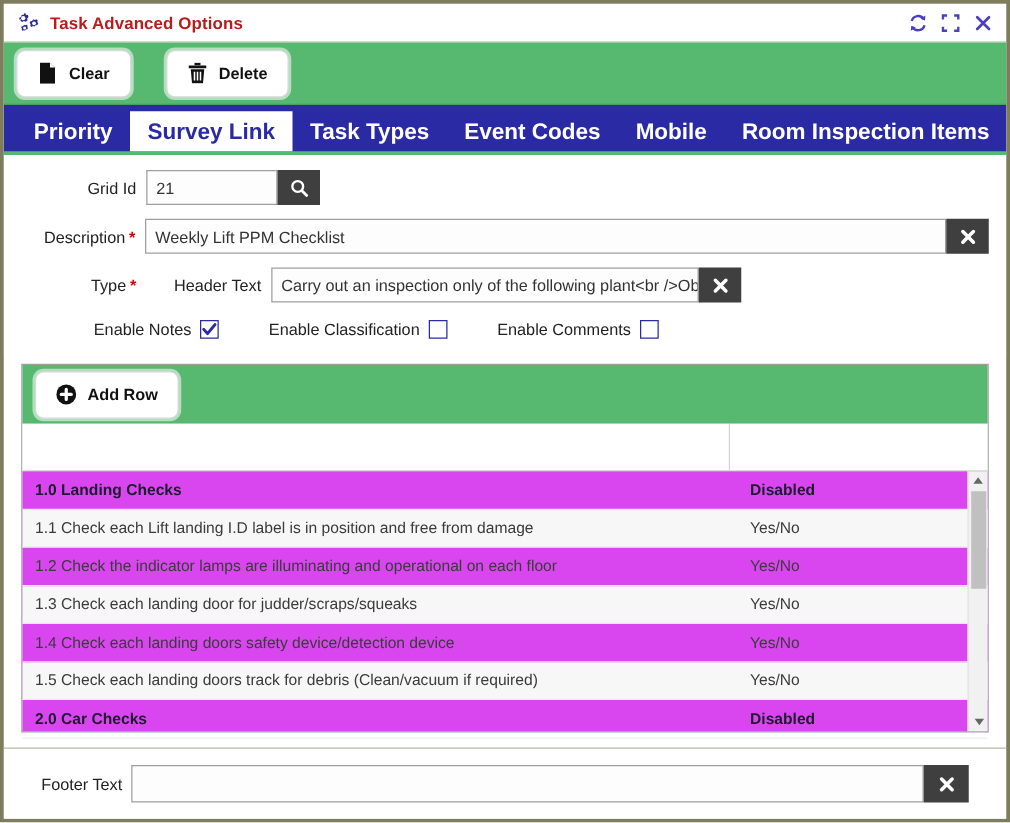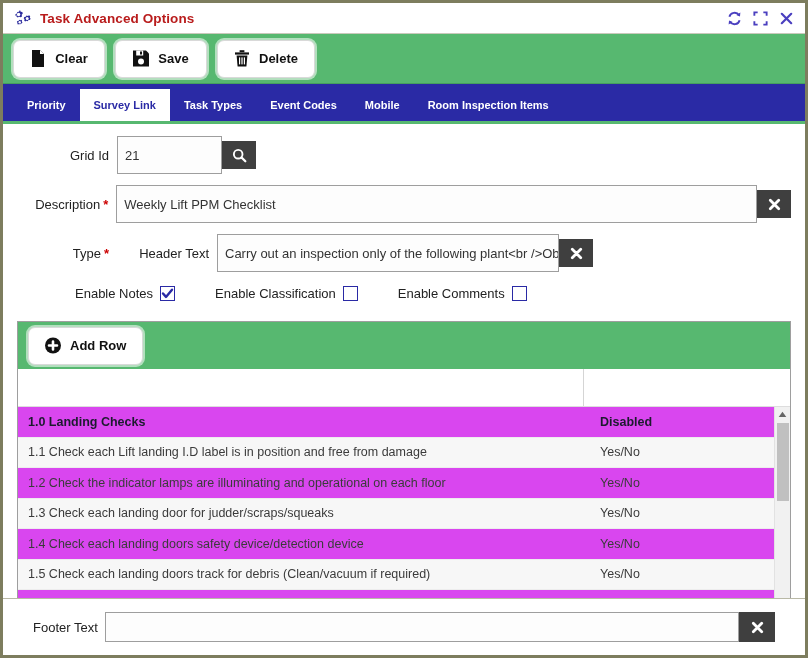--- a/index.html
+++ b/index.html
@@ -30,21 +30,21 @@
     letter-spacing: 0.1px;
     white-space: nowrap;
   }
   .title-actions { margin-left: auto; display: flex; align-items: center; gap: 9px; padding-right: 2px;}
   .title-actions .ticon { width: 17px; height: 17px; display: block; cursor: pointer; }
 
   
   .toolbar {
     height: 50px; background: #57b870;
     display: flex; align-items: center;
-    padding-left: 10px; gap: 10px;
+    padding-left: 10px; gap: 28px;
     border-bottom: 1px solid #46a05e;
   }
   .tbtn {
     height: 38px; min-width: 92px;
     background: #ffffff;
     border: 1px solid #d9d9d9;
     border-radius: 7px;
     box-shadow: 0 0 0 2px rgba(255,255,255,0.55);
     display: flex; align-items: center; justify-content: center;
     gap: 9px; padding: 0 16px;
@@ -57,41 +57,41 @@
   
   .tabs {
     height: 40px; background: #2a2aa5;
     display: flex; align-items: flex-end;
     padding-left: 10px;
     border-bottom: 3px solid #57b870;
   }
   .tab {
     height: 32px; padding: 0 14px;
     display: flex; align-items: center;
-    font-size: 11px; font-weight: bold; color: #ffffff;
+    font-size: 18px; font-weight: bold; color: #ffffff;
     cursor: pointer; white-space: nowrap;
   }
   .tab.active {
     background: #ffffff; color: #2a2aa5;
   }
 
   
   .form {
     padding: 12px 14px 6px 14px;
     background: #ffffff;
   }
   .frow { display: flex; align-items: center; margin-bottom: 11px; }
   .flabel {
     font-size: 13px; color: #222222;
     text-align: right; white-space: nowrap;
     padding-right: 8px;
   }
   .req { color: #cc0000; font-weight: bold; margin-left: 3px; }
   .finput {
-    height: 38px;
+    height: 28px;
     border: 1px solid #9e9e9e;
     background: #fdfdfd;
     font-size: 13px; color: #333333;
     padding: 0 7px;
     font-family: "Liberation Sans", sans-serif;
     outline: none;
     overflow: hidden; white-space: nowrap;
     display: flex; align-items: center;
   }
   .btn-dark {
@@ -195,29 +195,20 @@
 
   <div class="toolbar">
     <div class="tbtn">
       <svg viewBox="0 0 16 17">
         <path fill="#111111" d="M2 0h8l4 4v13H2z"></path>
         <path fill="#ffffff" d="M10 0l4 4h-4z"></path>
       </svg>
       <span class="lbl">Clear</span>
     </div>
     <div class="tbtn">
-      <svg viewBox="0 0 16 16">
-        <path fill="#111111" d="M0 0h13l3 3v13H0z"></path>
-        <rect x="3.2" y="0" width="7" height="5" fill="#ffffff"></rect>
-        <rect x="7" y="1" width="2" height="3" fill="#111111"></rect>
-        <circle cx="8" cy="11" r="3" fill="#ffffff"></circle>
-      </svg>
-      <span class="lbl">Save</span>
-    </div>
-    <div class="tbtn">
       <svg viewBox="0 0 16 17">
         <rect x="1" y="2.4" width="14" height="2.2" fill="#111111"></rect>
         <rect x="5.6" y="0.2" width="4.8" height="2" fill="#111111"></rect>
         <path fill="#111111" d="M2.6 5.4h10.8l-1 11.2H3.6z"></path>
         <rect x="5" y="7.4" width="1.2" height="7" fill="#ffffff"></rect>
         <rect x="7.4" y="7.4" width="1.2" height="7" fill="#ffffff"></rect>
         <rect x="9.8" y="7.4" width="1.2" height="7" fill="#ffffff"></rect>
       </svg>
       <span class="lbl">Delete</span>
     </div>

